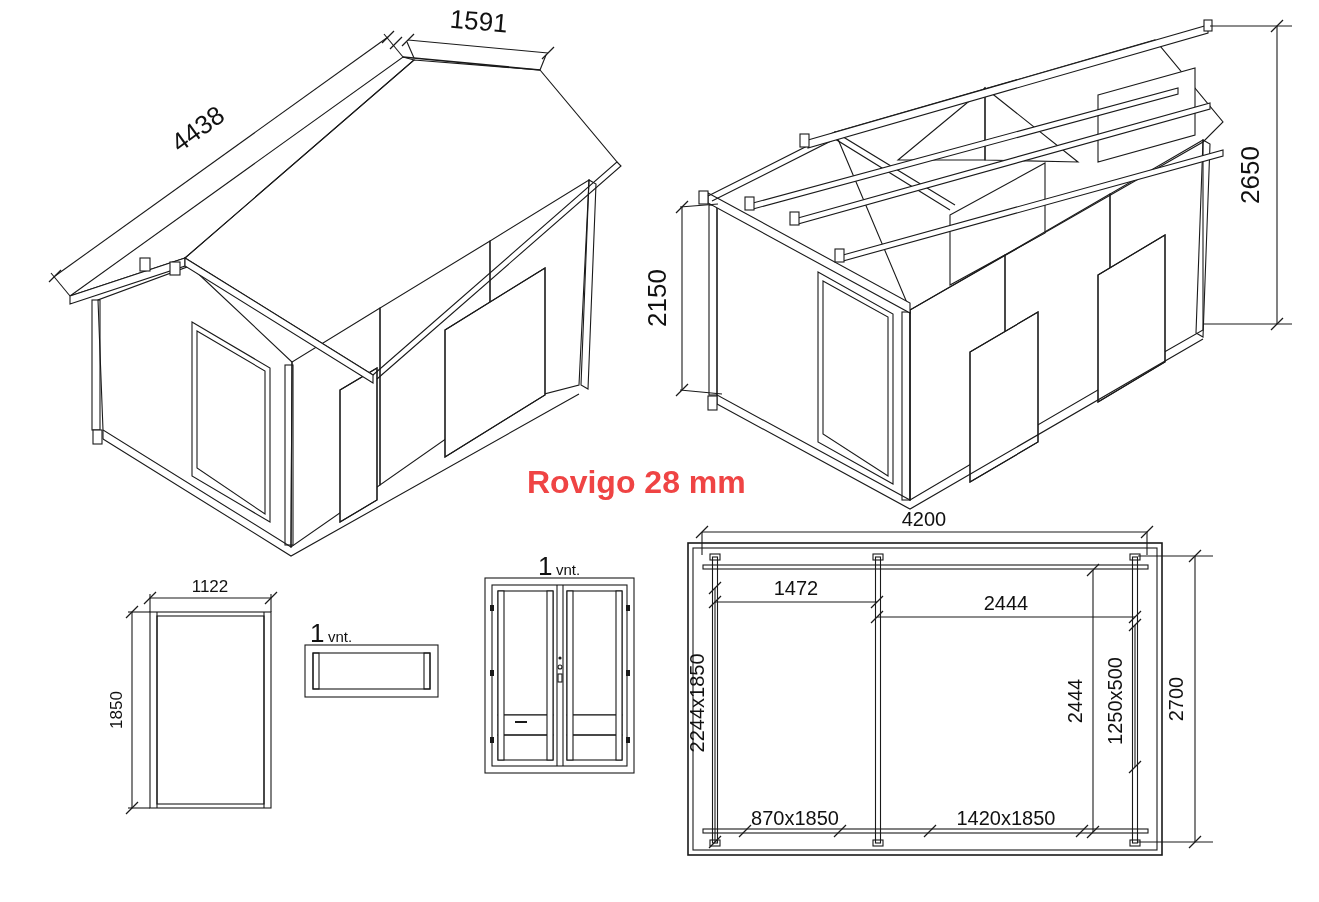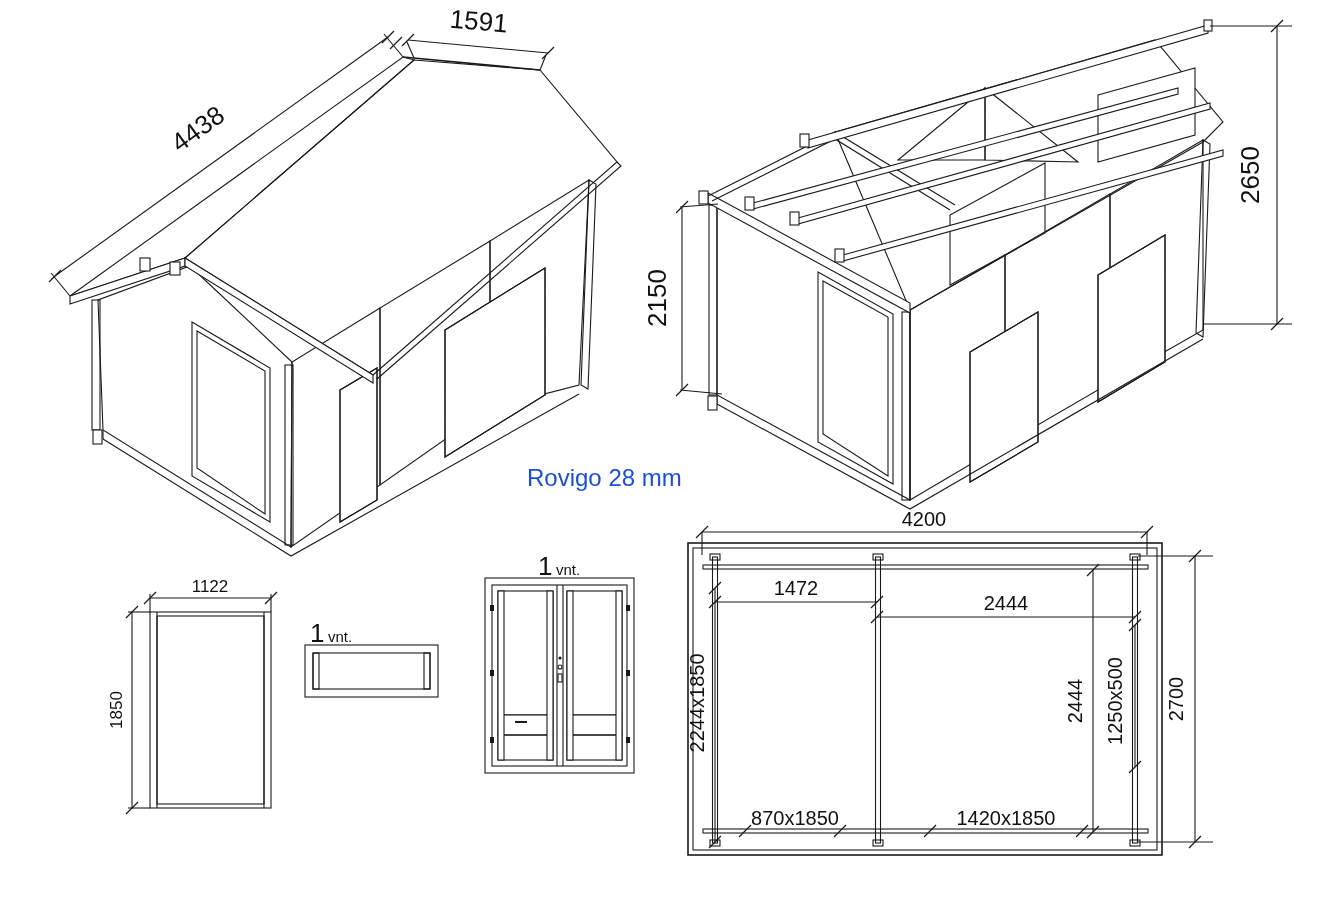--- a/index.html
+++ b/index.html
@@ -10,21 +10,21 @@
   svg .ln2{stroke:#1a1a1a;fill:none;stroke-width:1.6;}
   svg .wf{stroke:#1a1a1a;fill:#ffffff;stroke-width:1.1;}
   svg .t{stroke:#1a1a1a;stroke-width:1.3;}
   svg text{stroke:none;fill:#111111;font-family:"Liberation Sans",sans-serif;}
   .dim{font-size:20px;}
   .dimL{font-size:26px;}
   .dimS{font-size:17px;}
   .qty{font-size:26px;}
   .unit{font-size:15px;}
   #title{position:absolute;left:527px;top:464px;width:300px;
-         font-size:24px;font-weight:normal;color:#1d4ed8;letter-spacing:0px;}
+         font-size:32px;font-weight:bold;color:#ef4444;letter-spacing:0px;}
 </style>
 </head>
 <body>
 
 <div class="page">
 
 <svg width="0" height="0">
   <defs>
     <pattern id="pLogs" width="9" height="9" patternUnits="userSpaceOnUse" patternTransform="rotate(31)">
       <path d="M0,4.5 H9" stroke="#1a1a1a" stroke-width="1"></path>

